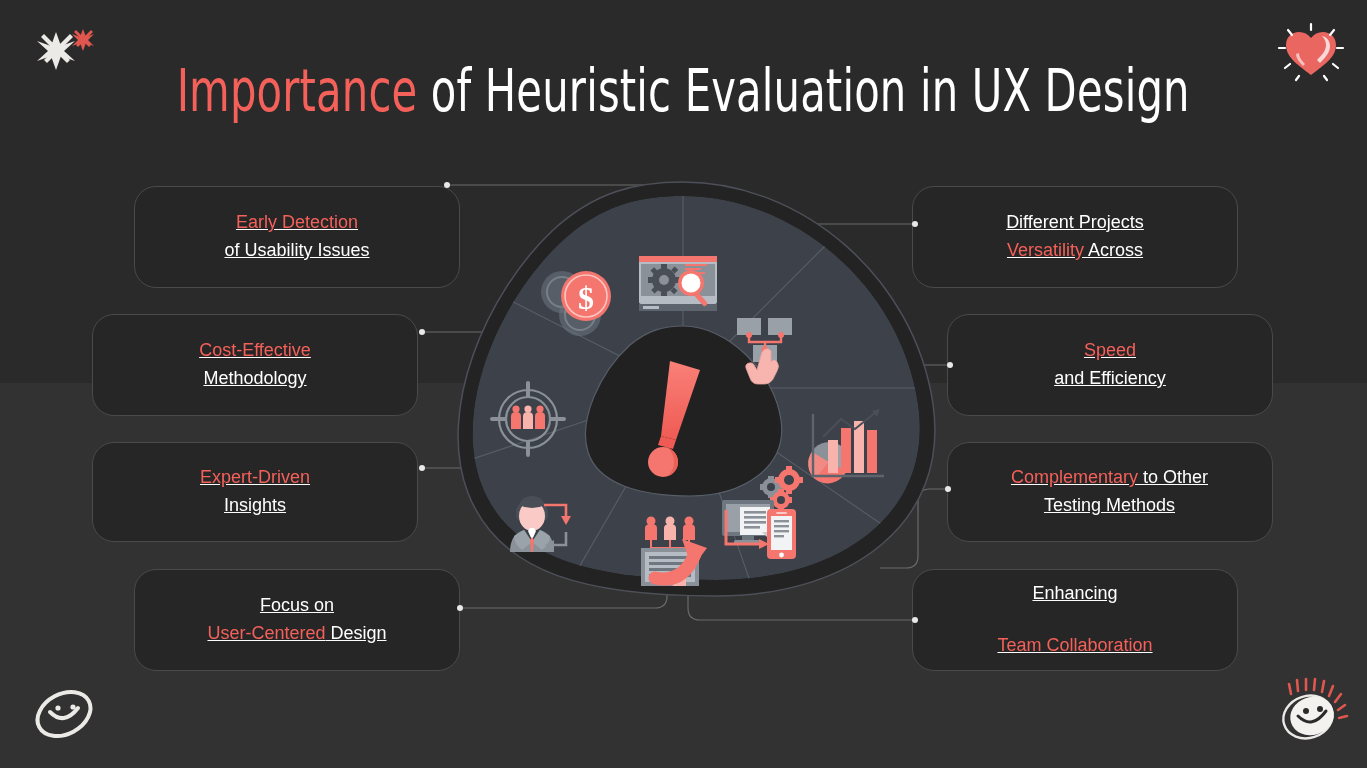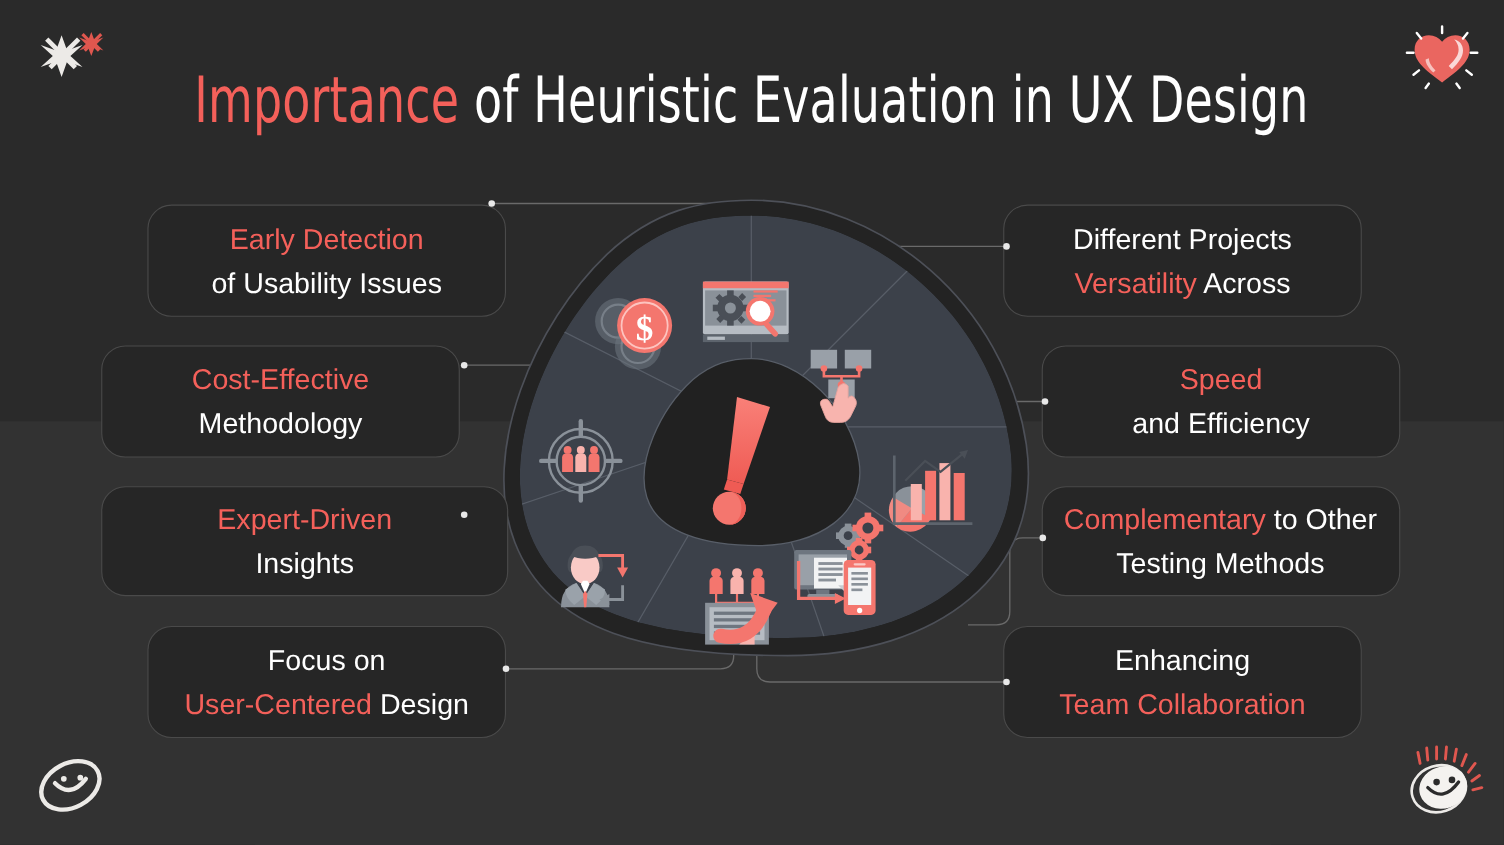--- a/index.html
+++ b/index.html
@@ -38,25 +38,26 @@
   
   .card{
     position:absolute;
     box-sizing:border-box;
     background:#262626;
     border:1px solid #4a4a4a;
     border-radius:22px;
     display:flex;flex-direction:column;
     align-items:center;justify-content:center;
     color:#ffffff;
-    font-size:26px;
+    font-size:18px;
     line-height:1.55;
     z-index:5;
     text-align:center;
     padding:10px 18px;
+    text-decoration:underline;
   }
   .card .ln{white-space:nowrap;}
   .card .accent{color:#f4605a;}
 
   
   .dot{
     position:absolute;width:6px;height:6px;border-radius:50%;
     background:#e8e8e8;z-index:7;
   }
 
@@ -420,21 +421,21 @@
   <div class="card" style="left:92px;top:314px;width:326px;height:102px;">
     <div class="ln">
       <span class="accent">Cost-Effective</span>
     </div>
     <div class="ln">
       <span>Methodology</span>
     </div>
   </div>
   <div class="dot" style="left:419px;top:329px;"></div>
 
-  <div class="card" style="left:92px;top:442px;width:370px;height:100px;">
+  <div class="card" style="left:92px;top:442px;width:326px;height:100px;">
     <div class="ln">
       <span class="accent">Expert-Driven</span>
     </div>
     <div class="ln">
       <span>Insights</span>
     </div>
   </div>
   <div class="dot" style="left:419px;top:465px;"></div>
 
   <div class="card" style="left:134px;top:569px;width:326px;height:102px;">

